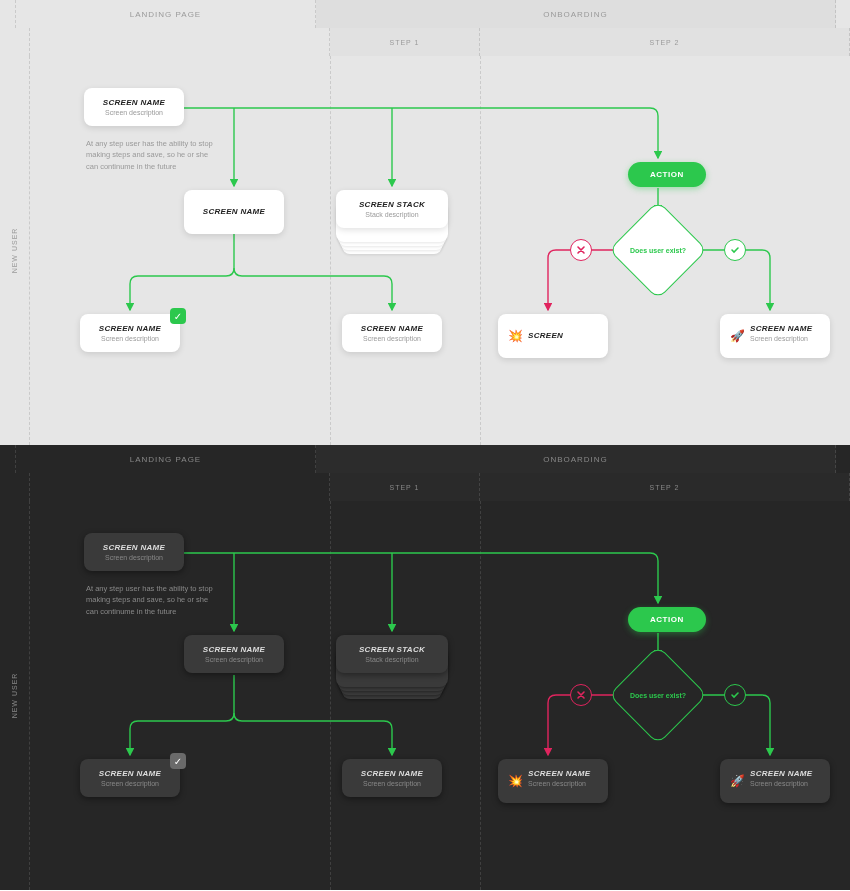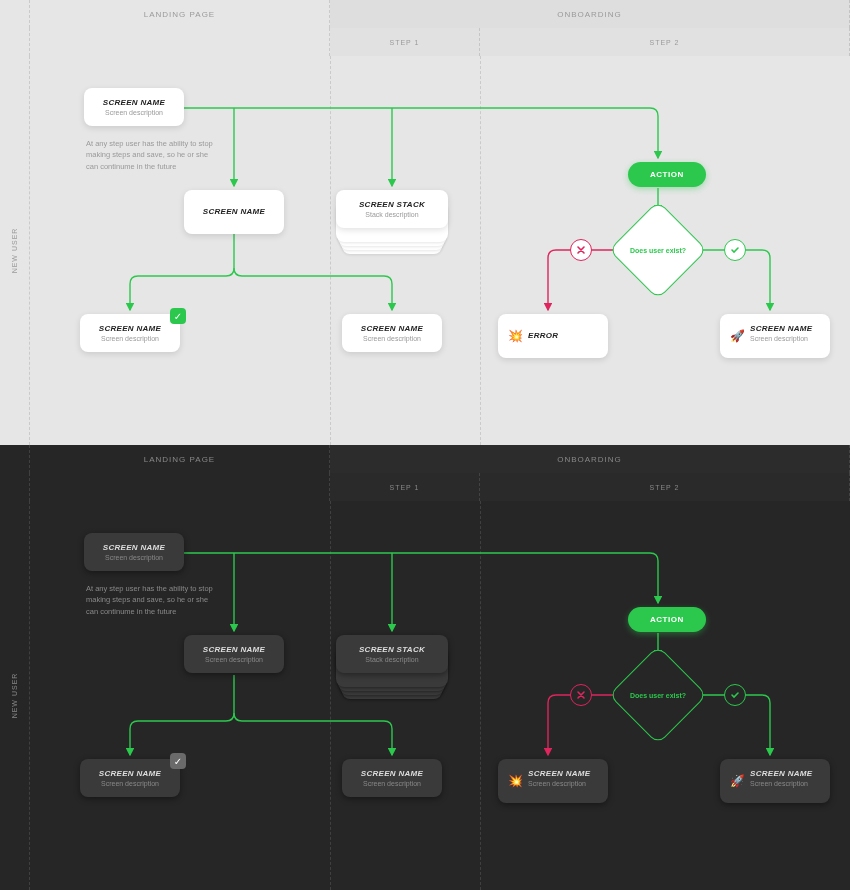--- a/index.html
+++ b/index.html
@@ -2,21 +2,21 @@
 <html><head>
 <meta charset="utf-8">
 <style>
   * { box-sizing: border-box; margin: 0; padding: 0; }
   body { font-family: -apple-system, Helvetica, Arial, sans-serif; background:#fff; width:850px; }
   .theme { position:relative; width:850px; height:445px; overflow:hidden; }
   .light { background:#e6e6e6; }
   .dark  { background:#262626; }
 
   
-  .col-head-row { position:absolute; top:0; left:0; right:0; height:28px; display:flex; }
+  .col-head-row { position:absolute; top:0; left:0; right:14px; height:28px; display:flex; }
   .col-head-row .spacer { width:30px; border-right:1px dashed rgba(0,0,0,.12); }
   .dark .col-head-row .spacer { border-right-color:rgba(255,255,255,.12); }
   .col-head { flex:0 0 auto; height:28px; display:flex; align-items:center; justify-content:center; font-size:8px; letter-spacing:1px; border-right:1px dashed rgba(0,0,0,.12); color:#9a9a9a; }
   .dark .col-head { border-right-color:rgba(255,255,255,.12); color:#888; }
   .col-head.lp { width:300px; }
   .col-head.ob { width:520px; background:rgba(0,0,0,.03); }
   .dark .col-head.ob { background:rgba(255,255,255,.03); }
 
   
   .sub-head-row { position:absolute; top:28px; left:0; right:0; height:28px; display:flex; }
@@ -169,21 +169,21 @@
       </svg>
   </div>
   <div class="circ yes" style="left:724px; top:239px">
     <svg viewBox="0 0 10 10">
         <path d="M2,5 L4,7 L8,3" stroke-width="1.6" stroke-linecap="round" fill="none"></path>
       </svg>
   </div>
 
   <div class="card med emoji-left single" style="left:498px; top:314px">
     <span class="emoji">💥</span>
-    <div class="t">ERROR</div>
+    <div class="t">SCREEN</div>
   </div>
   <div class="card med emoji-left" style="left:720px; top:314px">
     <span class="emoji">🚀</span>
     <div class="t">SCREEN NAME</div>
     <div class="d">Screen description</div>
   </div>
 </div>
 
 <div class="theme dark">
   <div class="col-head-row">

